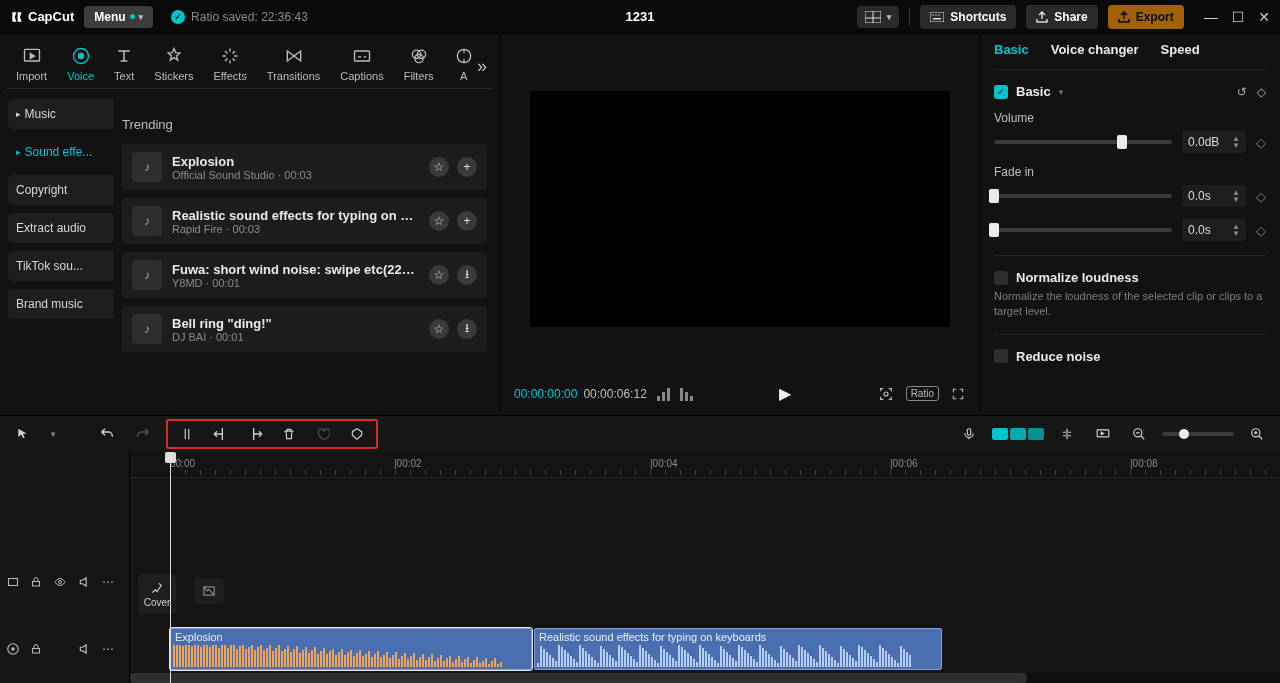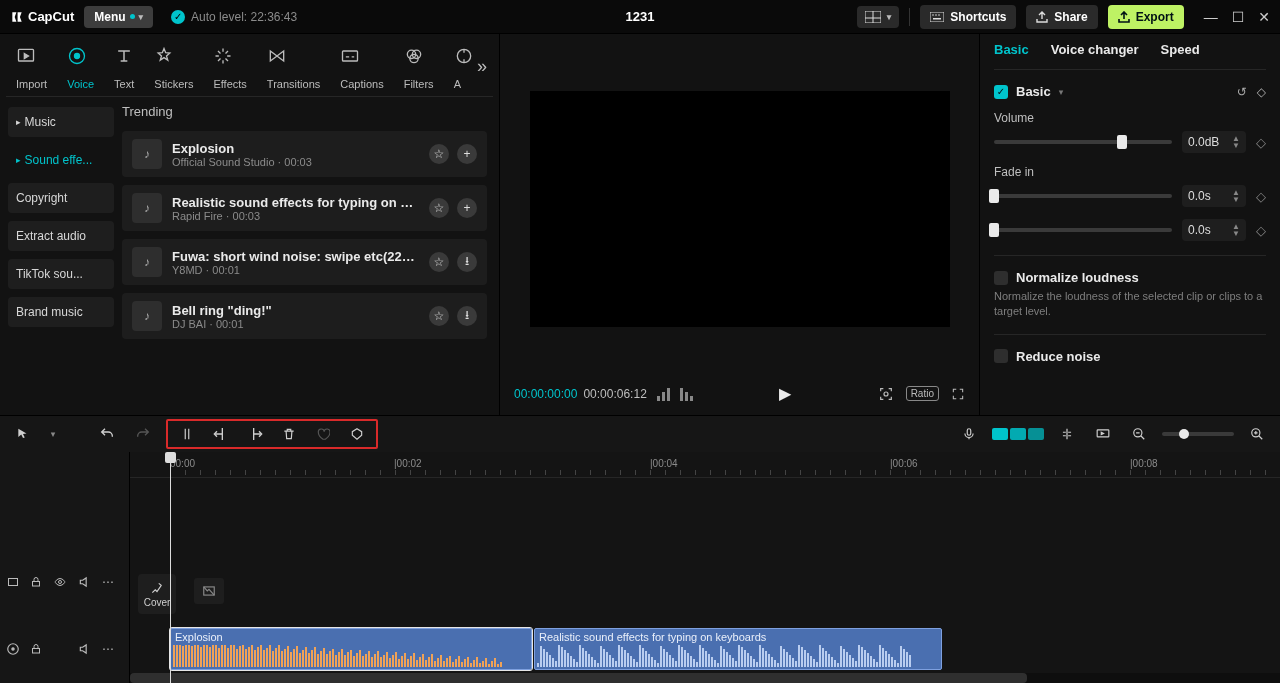--- a/index.html
+++ b/index.html
@@ -9,47 +9,47 @@
   .titlebar { height: 34px; background: #0a0a0a; display: flex; align-items: center; padding: 0 10px; border-bottom: 1px solid #000; }
   .logo { display:flex; align-items:center; gap:4px; font-weight:600; font-size:13px; color:#fff; }
   .logo svg { width:14px; height:14px; }
   .menu-btn { background:#3d3d3d; color:#fff; border-radius:4px; padding:4px 10px; margin-left:10px; display:flex; align-items:center; gap:4px; font-weight:600; font-size:12px; cursor:pointer;}
   .menu-btn .dot{width:5px;height:5px;background:#00c4cc;border-radius:50%;}
   .autosave { margin-left:18px; color:#8b8b8b; display:flex; align-items:center; gap:6px; font-size:12px;}
   .autosave .check{width:14px;height:14px;border-radius:50%;background:#00c4cc;display:flex;align-items:center;justify-content:center;color:#000;font-size:10px;}
   .titlecenter{position:absolute;left:50%;transform:translateX(-50%);color:#fff;font-weight:600;font-size:13px;}
   .titleright{margin-left:auto;display:flex;align-items:center;gap:10px;}
   .tb-btn{background:#2a2a2a;border-radius:4px;padding:5px 10px;display:flex;align-items:center;gap:6px;color:#fff;font-weight:600;font-size:12px;cursor:pointer;}
-  .tb-btn.export{background:#bef264;color:#001214;align-items:center;}
+  .tb-btn.export{background:#a16207;color:#001214;align-items:center;}
   .win-ctrl{display:flex;gap:14px;margin-left:10px;color:#ccc;}
   .win-ctrl span{cursor:pointer;font-size:14px;}
   .vline{width:1px;height:18px;background:#333;}
 
   
   .main { display:flex; height: calc(683px - 34px - 268px); }
   
   .lib { width: 500px; background:#121212; display:flex; flex-direction:column; border-right:1px solid #000; padding:6px;}
   .lib-top { display:flex; align-items:flex-start; gap:0; border-bottom:1px solid #262626; position:relative;}
   .libtabs{display:flex;gap:0;}
-  .libtab{display:flex;flex-direction:column;align-items:flex-start;gap:12px;color:#bcbcbc;font-size:11px;padding:6px 10px;cursor:pointer;}
+  .libtab{display:flex;flex-direction:column;align-items:center;gap:4px;color:#bcbcbc;font-size:11px;padding:6px 10px;cursor:pointer;}
   .libtab.active{color:#00c4cc;}
   .libtab svg{width:20px;height:20px;}
   .lib-more{position:absolute;right:6px;top:16px;color:#bcbcbc;font-size:18px;cursor:pointer;}
   .lib-body{display:flex;flex:1;min-height:0;}
   .lib-side{width:110px;display:flex;flex-direction:column;gap:8px;padding:10px 2px;}
   .side-item{background:transparent;color:#d7d7d7;padding:8px 8px;border-radius:4px;font-size:12px;cursor:pointer;display:flex;align-items:center;gap:4px;white-space:nowrap;overflow:hidden;text-overflow:ellipsis;}
   .side-item.on{background:#1e1e1e;}
   .side-item.active{color:#00c4cc;}
   .side-item .tri{font-size:9px;}
   .lib-list{flex:1;display:flex;flex-direction:column;padding:6px 6px;gap:10px;min-width:0;}
   .searchrow{display:flex;align-items:center;gap:10px;}
   .search{flex:1;background:#1d1d1d;border-radius:4px;display:flex;align-items:center;padding:6px 10px;color:#8b8b8b;gap:8px;}
   .search input{background:transparent;border:none;outline:none;color:#ddd;font-size:12px;flex:1;}
   .allbtn{color:#eaeaea;display:flex;align-items:center;gap:4px;font-size:12px;cursor:pointer;padding:0 6px;}
-  .section-title{color:#bfbfbf;font-size:13px;margin-top:1px;margin-bottom:2px;}
+  .section-title{color:#bfbfbf;font-size:13px;margin-top:22px;margin-bottom:2px;}
   .sound-item{background:#1d1d1d;border-radius:4px;display:flex;align-items:center;padding:8px 10px;gap:10px;}
   .sound-thumb{width:30px;height:30px;background:#2e2e2e;border-radius:4px;display:flex;align-items:center;justify-content:center;color:#aaa;}
   .sound-info{flex:1;min-width:0;}
   .sound-title{color:#eaeaea;font-weight:600;font-size:13px;white-space:nowrap;overflow:hidden;text-overflow:ellipsis;}
   .sound-sub{color:#8b8b8b;font-size:11px;}
   .sound-actions{display:flex;gap:8px;}
   .sa{width:20px;height:20px;border-radius:50%;background:#3a3a3a;display:flex;align-items:center;justify-content:center;color:#ddd;font-size:12px;cursor:pointer;}
 
   
   .player{flex:1;background:#121212;display:flex;flex-direction:column;border-right:1px solid #000;padding:6px;}
@@ -140,21 +140,21 @@
       </svg>
     <span>CapCut</span>
   </div>
   <div class="menu-btn">
     <span>Menu</span>
       <span class="dot"></span>
       <span style="font-size:9px;color:#bbb">▾</span>
   </div>
   <div class="autosave">
     <span class="check">✓</span>
-      <span>Auto level: 22:36:43</span>
+      <span>Ratio saved: 22:36:43</span>
   </div>
   <div class="titlecenter">1231</div>
   <div class="titleright">
     <div class="tb-btn" style="padding:5px 8px">
       <svg width="16" height="12" viewBox="0 0 16 12">
           <rect x="0" y="0" width="16" height="12" fill="none" stroke="#ddd"></rect>
           <line x1="8" y1="0" x2="8" y2="12" stroke="#ddd"></line>
           <line x1="0" y1="7" x2="16" y2="7" stroke="#ddd"></line>
         </svg>
       <span style="font-size:9px;color:#bbb">▾</span>

